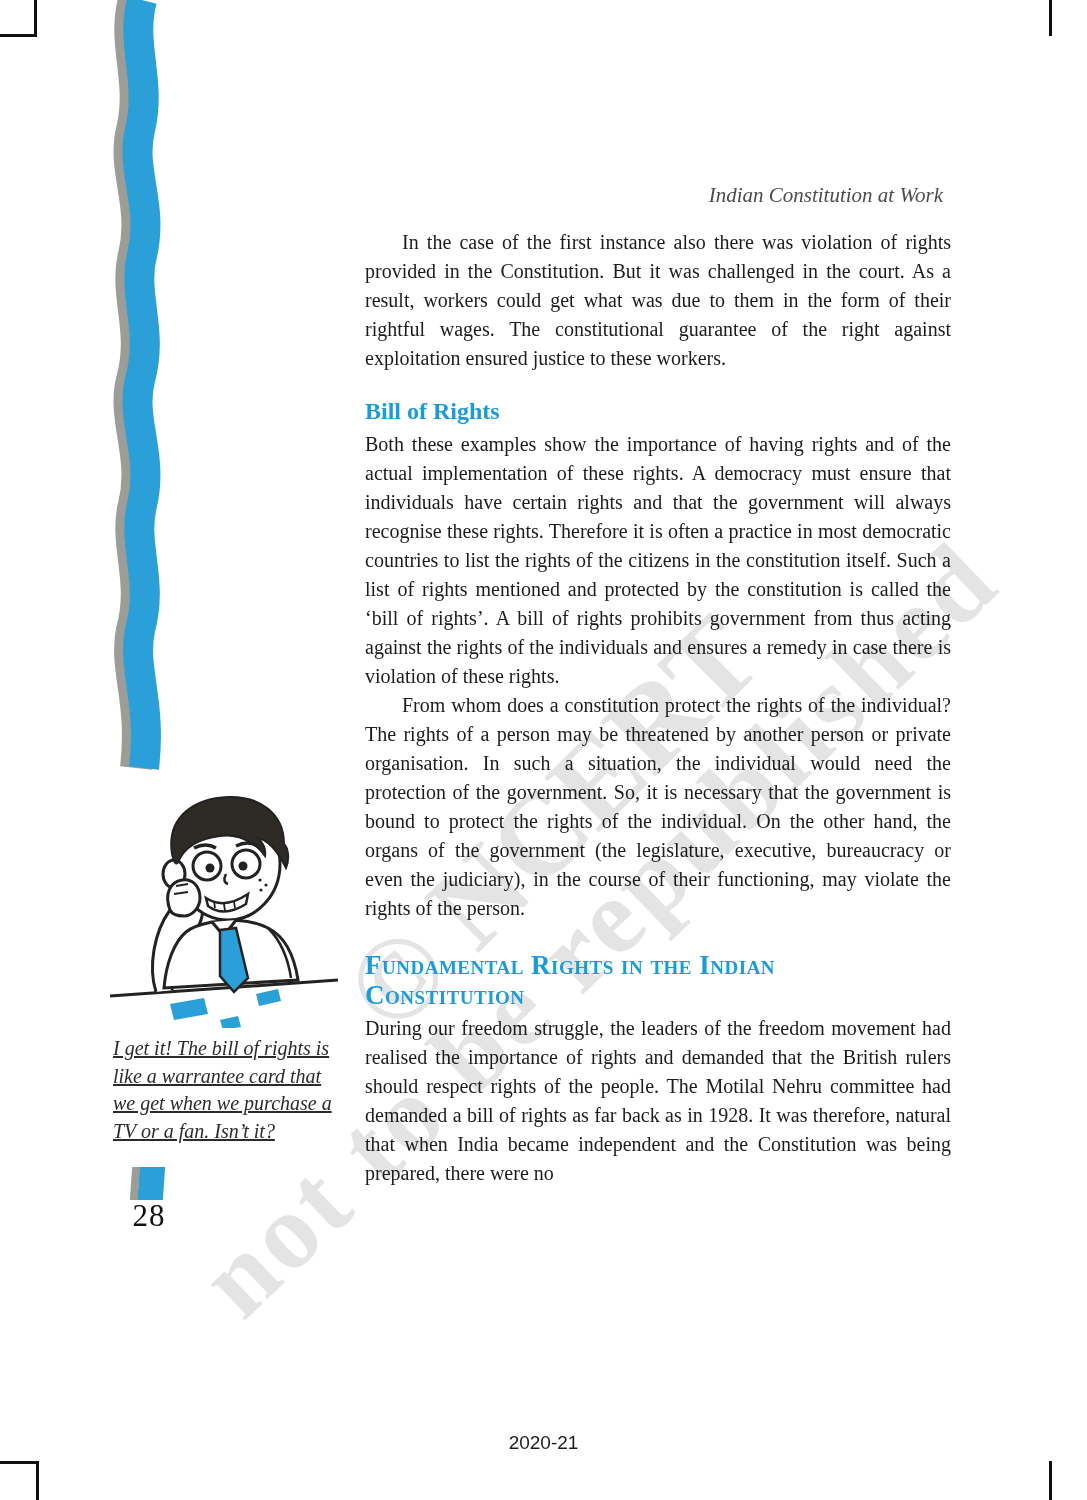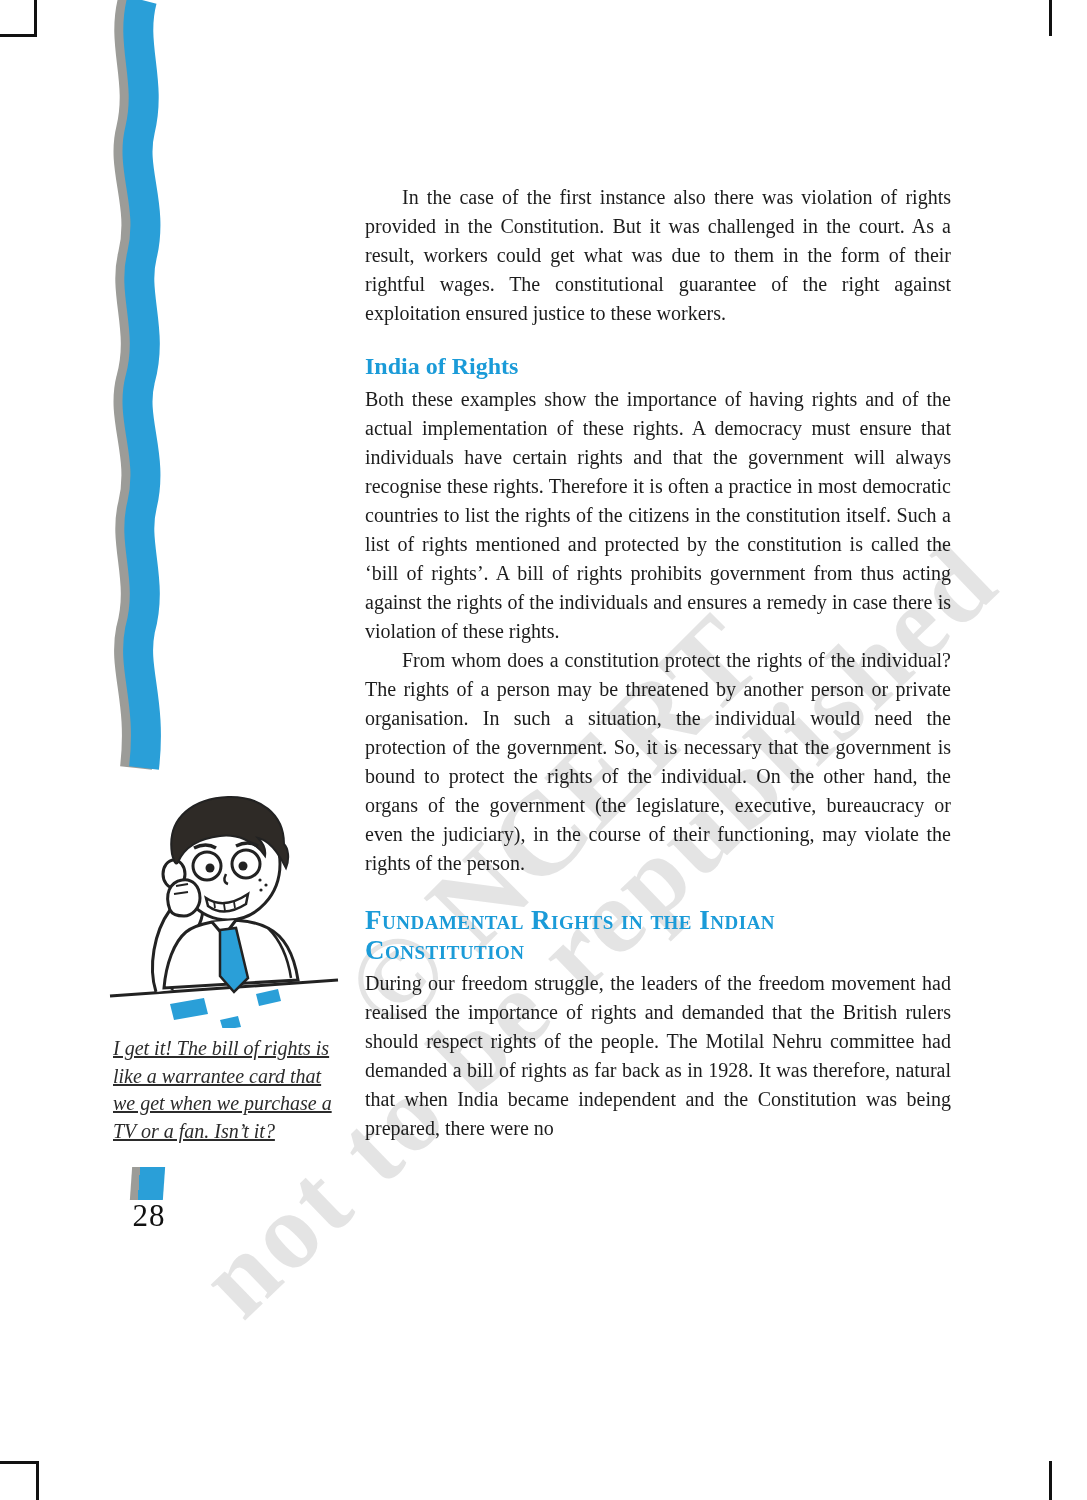--- a/index.html
+++ b/index.html
@@ -141,25 +141,27 @@
       <polygon points="112,148 128,146 140,196 126,210 112,194" fill="#2a9fd8" stroke="#222" stroke-width="2.5"></polygon>
     </svg>
   </div>
 
   <div class="caption">I get it! The bill of rights is like a warrantee card that we get when we purchase a TV or a fan. Isn’t it?</div>
 
   <div class="pagemark"></div>
   <div class="pagenum">28</div>
 
   <div class="main-col">
+    <div class="running-head">Indian Constitution at Work</div>
 
     <p class="body-p indent">In the case of the first instance also there was violation of rights provided in the Constitution. But it was challenged in the court. As a result, workers could get what was due to them in the form of their rightful wages. The constitutional guarantee of the right against exploitation ensured justice to these workers.</p>
 
-    <h3 class="h-blue">India of Rights</h3>
+    <h3 class="h-blue">Bill of Rights</h3>
     <p class="body-p">Both these examples show the importance of having rights and of the actual implementation of these rights. A democracy must ensure that individuals have certain rights and that the government will always recognise these rights. Therefore it is often a practice in most democratic countries to list the rights of the citizens in the constitution itself. Such a list of rights mentioned and protected by the constitution is called the ‘bill of rights’. A bill of rights prohibits government from thus acting against the rights of the individuals and ensures a remedy in case there is violation of these rights.</p>
     <p class="body-p indent">From whom does a constitution protect the rights of the individual? The rights of a person may be threatened by another person or private organisation. In such a situation, the individual would need the protection of the government. So, it is necessary that the government is bound to protect the rights of the individual. On the other hand, the organs of the government (the legislature, executive, bureaucracy or even the judiciary), in the course of their functioning, may violate the rights of the person.</p>
 
     <h2 class="h-section">Fundamental Rights in the Indian Constitution</h2>
     <p class="body-p">During our freedom struggle, the leaders of the freedom movement had realised the importance of rights and demanded that the British rulers should respect rights of the people. The Motilal Nehru committee had demanded a bill of rights as far back as in 1928. It was therefore, natural that when India became independent and the Constitution was being prepared, there were no</p>
   </div>
 
+  <div class="footer">2020-21</div>
 
 </div>
 
 </body></html>

